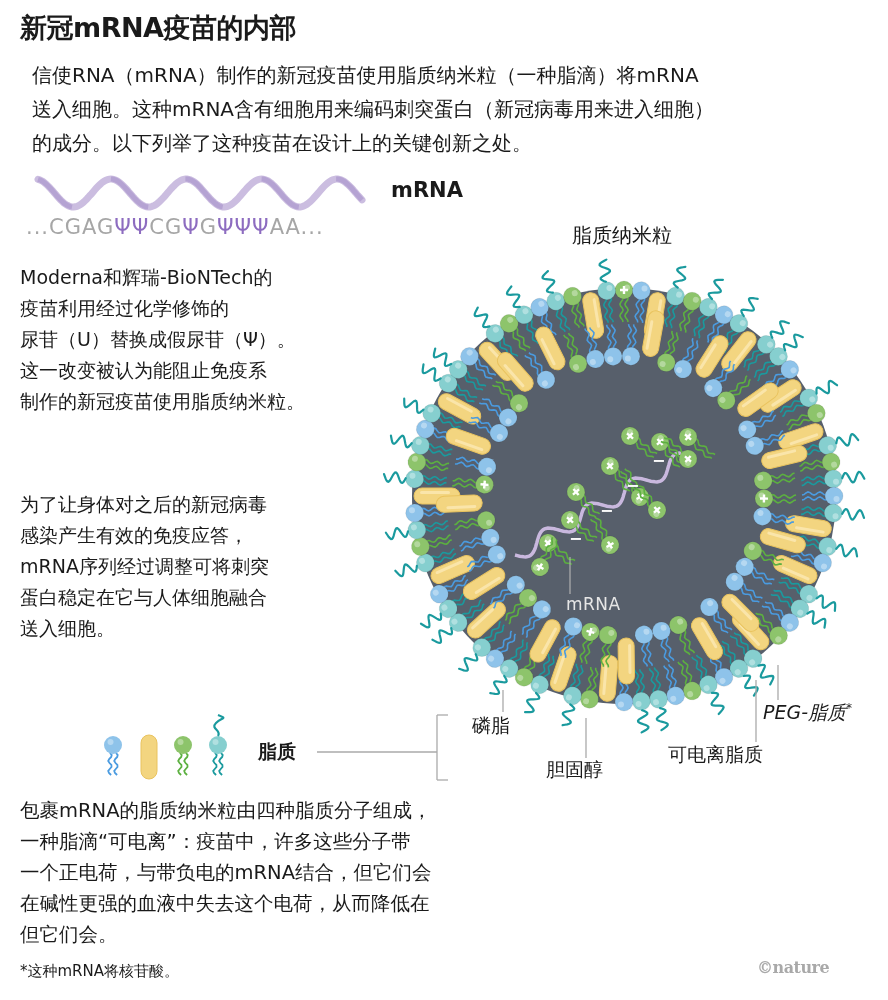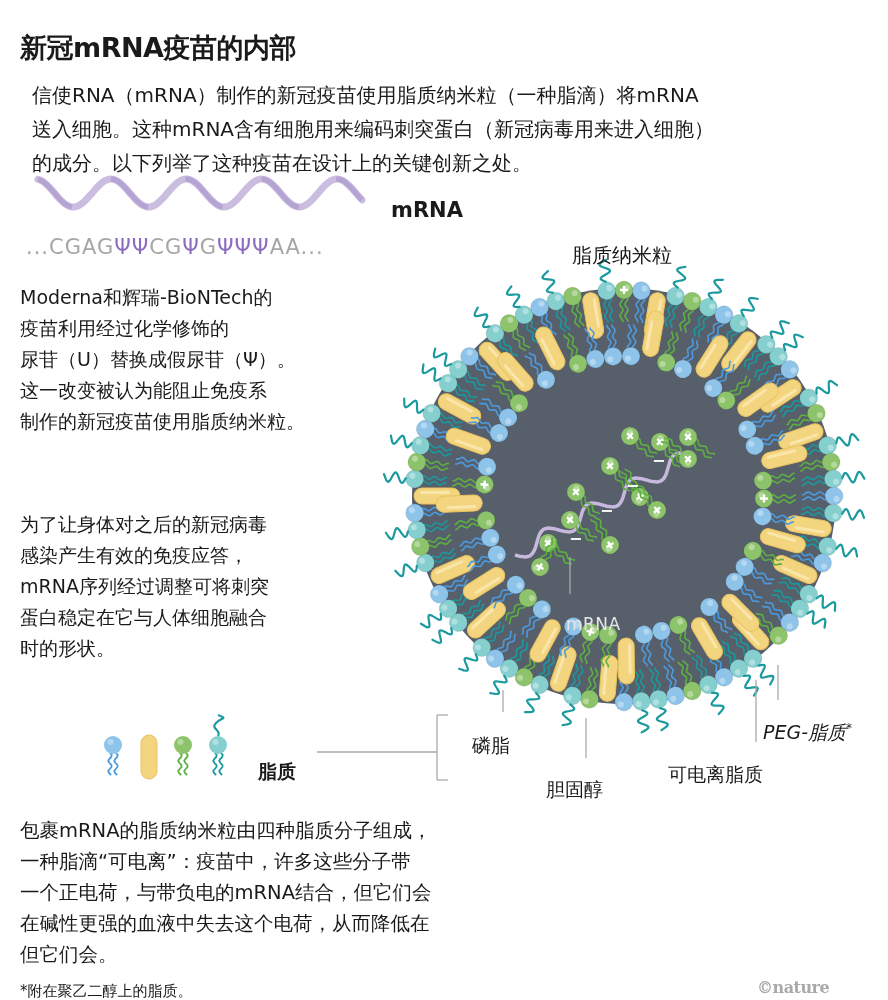--- a/index.html
+++ b/index.html
@@ -1,18 +1,18 @@
 <!DOCTYPE html>
 <html><head>
 <meta charset="utf-8">
 <style>
   html, body { margin:0; padding:0; background:#ffffff; }
   body { width:888px; height:1000px; position:relative; overflow:hidden;
          font-family: "DejaVu Sans", "Liberation Sans", sans-serif; color:#1a1a1a; }
-  .abs { position:absolute;margin-top:20px; }
+  .abs { position:absolute; }
   .title { left:20px; top:10px; font-size:27px; font-weight:bold; letter-spacing:-0.5px; white-space:nowrap; }
   .intro { left:32px; top:58px; width:850px; font-size:20px; line-height:34px; }
   .intro div { white-space:nowrap; }
   .para { left:20px; font-size:19px; line-height:31px; }
   .para div { white-space:nowrap; }
   .p1 { top:262px; }
   .p2 { top:489px; }
   .p3 { top:795px; left:20px; font-size:19.5px; line-height:31px; }
   .p3 div { white-space:nowrap; }
   .footnote { left:20px; top:962px; font-size:15px; white-space:nowrap; }
@@ -902,33 +902,33 @@
   <div>疫苗利用经过化学修饰的</div>
   <div>尿苷（U）替换成假尿苷（Ψ）。</div>
   <div>这一改变被认为能阻止免疫系</div>
   <div>制作的新冠疫苗使用脂质纳米粒。</div>
 </div>
 <div class="abs para p2">
   <div>为了让身体对之后的新冠病毒</div>
   <div>感染产生有效的免疫应答，</div>
   <div>mRNA序列经过调整可将刺突</div>
   <div>蛋白稳定在它与人体细胞融合</div>
-  <div>时的形状。</div>
+  <div>送入细胞。</div>
 </div>
 
 <div class="abs label" style="left:566px;top:594px;color:#e6e6e6;font-size:17px;letter-spacing:0.5px;">mRNA</div>
 <div class="abs label" style="left:472px;top:713px;">磷脂</div>
 <div class="abs label" style="left:546px;top:757px;">胆固醇</div>
 <div class="abs label" style="left:668px;top:742px;">可电离脂质</div>
 <div class="abs label" style="left:763px;top:700px;font-style:italic;"><span>PEG-脂质</span><sup style="font-size:12px;">*</sup></div>
 
 <div class="abs label" style="left:258px;top:739px;font-weight:bold;font-size:19px;">脂质</div>
 
 <div class="abs p3">
   <div>包裹mRNA的脂质纳米粒由四种脂质分子组成，</div>
   <div>一种脂滴“可电离”：疫苗中，许多这些分子带</div>
   <div>一个正电荷，与带负电的mRNA结合，但它们会</div>
   <div>在碱性更强的血液中失去这个电荷，从而降低在</div>
   <div>但它们会。</div>
 </div>
 
-<div class="abs footnote">*附在聚乙二醇上的脂质。</div>
+<div class="abs footnote">*这种mRNA将核苷酸。</div>
 <div class="abs nature">©nature</div>
 
 </body></html>

